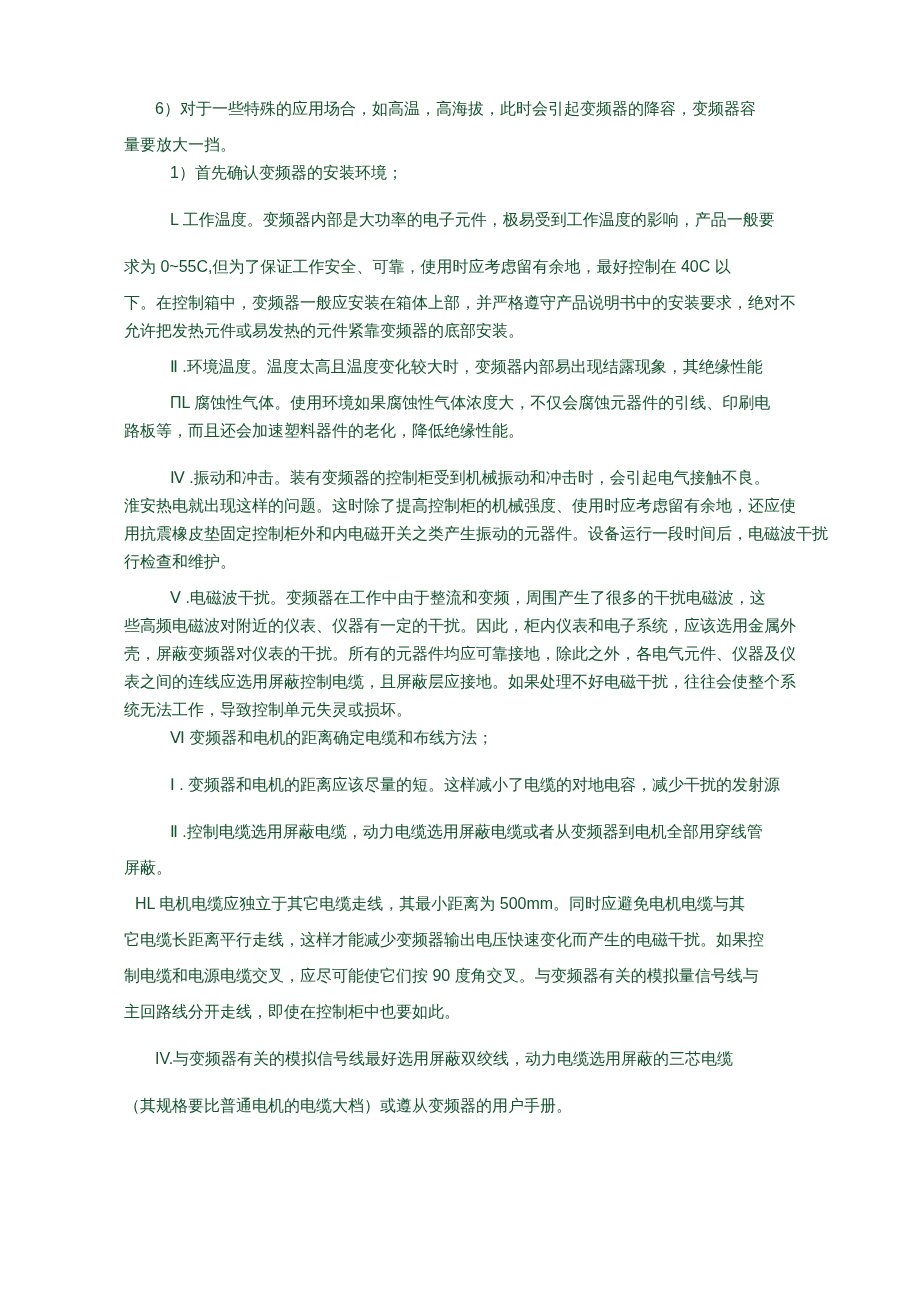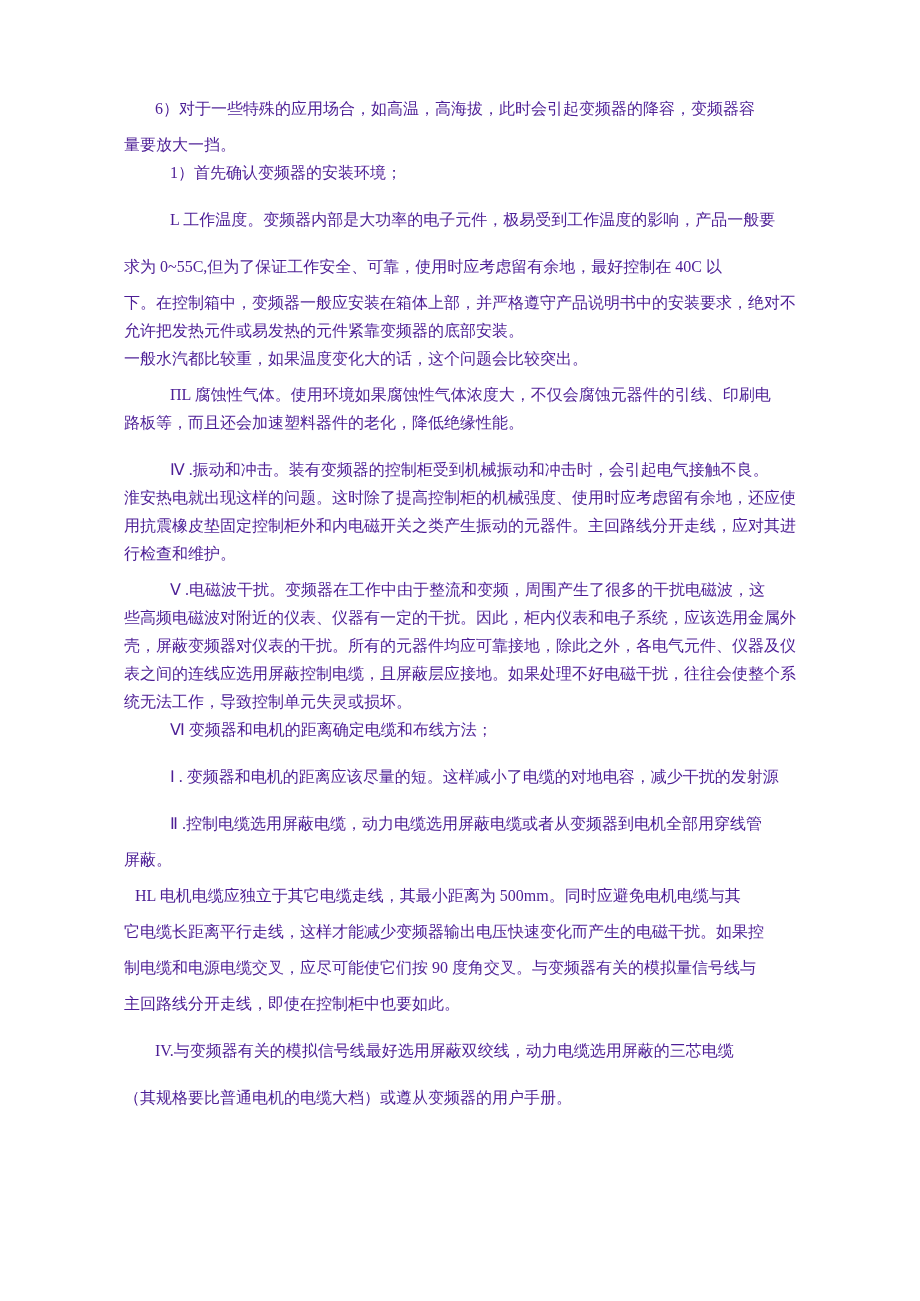--- a/index.html
+++ b/index.html
@@ -12,23 +12,23 @@
     height: 1301px;
     overflow: hidden;
   }
   .page {
     width: 920px;
     height: 1301px;
     box-sizing: border-box;
     background: #ffffff;
     padding: 95px 105px 0 113px;
     overflow: hidden;
-    font-family: Liberation Serif, serif;
+    font-family: Liberation Sans, sans-serif;
     font-size: 16px;
-    color: #4c1d95;
+    color: #14532d;
   }
   .doc-body {
     width: 100%;
   }
   .line {
     line-height: 28px;
     white-space: nowrap;
     letter-spacing: 0px;
   }
   
@@ -46,26 +46,26 @@
 
 <div class="page">
   <div class="doc-body">
       <div class="line indent-md gap-none">6）对于一些特殊的应用场合，如高温，高海拔，此时会引起变频器的降容，变频器容</div>
       <div class="line indent-none gap-sm">量要放大一挡。</div>
       <div class="line indent-lg gap-none">1）首先确认变频器的安装环境；</div>
       <div class="line indent-lg gap-lg">L 工作温度。变频器内部是大功率的电子元件，极易受到工作温度的影响，产品一般要</div>
       <div class="line indent-none gap-lg">求为 0~55C,但为了保证工作安全、可靠，使用时应考虑留有余地，最好控制在 40C 以</div>
       <div class="line indent-none gap-sm">下。在控制箱中，变频器一般应安装在箱体上部，并严格遵守产品说明书中的安装要求，绝对不</div>
       <div class="line indent-none gap-none">允许把发热元件或易发热的元件紧靠变频器的底部安装。</div>
-      <div class="line indent-none gap-none">一般水汽都比较重，如果温度变化大的话，这个问题会比较突出。</div>
+      <div class="line indent-lg gap-sm">Ⅱ .环境温度。温度太高且温度变化较大时，变频器内部易出现结露现象，其绝缘性能</div>
       <div class="line indent-lg gap-sm">ΠL 腐蚀性气体。使用环境如果腐蚀性气体浓度大，不仅会腐蚀元器件的引线、印刷电</div>
       <div class="line indent-none gap-none">路板等，而且还会加速塑料器件的老化，降低绝缘性能。</div>
       <div class="line indent-lg gap-lg">Ⅳ .振动和冲击。装有变频器的控制柜受到机械振动和冲击时，会引起电气接触不良。</div>
       <div class="line indent-none gap-none">淮安热电就出现这样的问题。这时除了提高控制柜的机械强度、使用时应考虑留有余地，还应使</div>
-      <div class="line indent-none gap-none">用抗震橡皮垫固定控制柜外和内电磁开关之类产生振动的元器件。主回路线分开走线，应对其进</div>
+      <div class="line indent-none gap-none">用抗震橡皮垫固定控制柜外和内电磁开关之类产生振动的元器件。设备运行一段时间后，电磁波干扰</div>
       <div class="line indent-none gap-none">行检查和维护。</div>
       <div class="line indent-lg gap-sm">Ⅴ .电磁波干扰。变频器在工作中由于整流和变频，周围产生了很多的干扰电磁波，这</div>
       <div class="line indent-none gap-none">些高频电磁波对附近的仪表、仪器有一定的干扰。因此，柜内仪表和电子系统，应该选用金属外</div>
       <div class="line indent-none gap-none">壳，屏蔽变频器对仪表的干扰。所有的元器件均应可靠接地，除此之外，各电气元件、仪器及仪</div>
       <div class="line indent-none gap-none">表之间的连线应选用屏蔽控制电缆，且屏蔽层应接地。如果处理不好电磁干扰，往往会使整个系</div>
       <div class="line indent-none gap-none">统无法工作，导致控制单元失灵或损坏。</div>
       <div class="line indent-lg gap-none">Ⅵ 变频器和电机的距离确定电缆和布线方法；</div>
       <div class="line indent-lg gap-lg">Ⅰ . 变频器和电机的距离应该尽量的短。这样减小了电缆的对地电容，减少干扰的发射源</div>
       <div class="line indent-lg gap-lg">Ⅱ .控制电缆选用屏蔽电缆，动力电缆选用屏蔽电缆或者从变频器到电机全部用穿线管</div>
       <div class="line indent-none gap-sm">屏蔽。</div>

